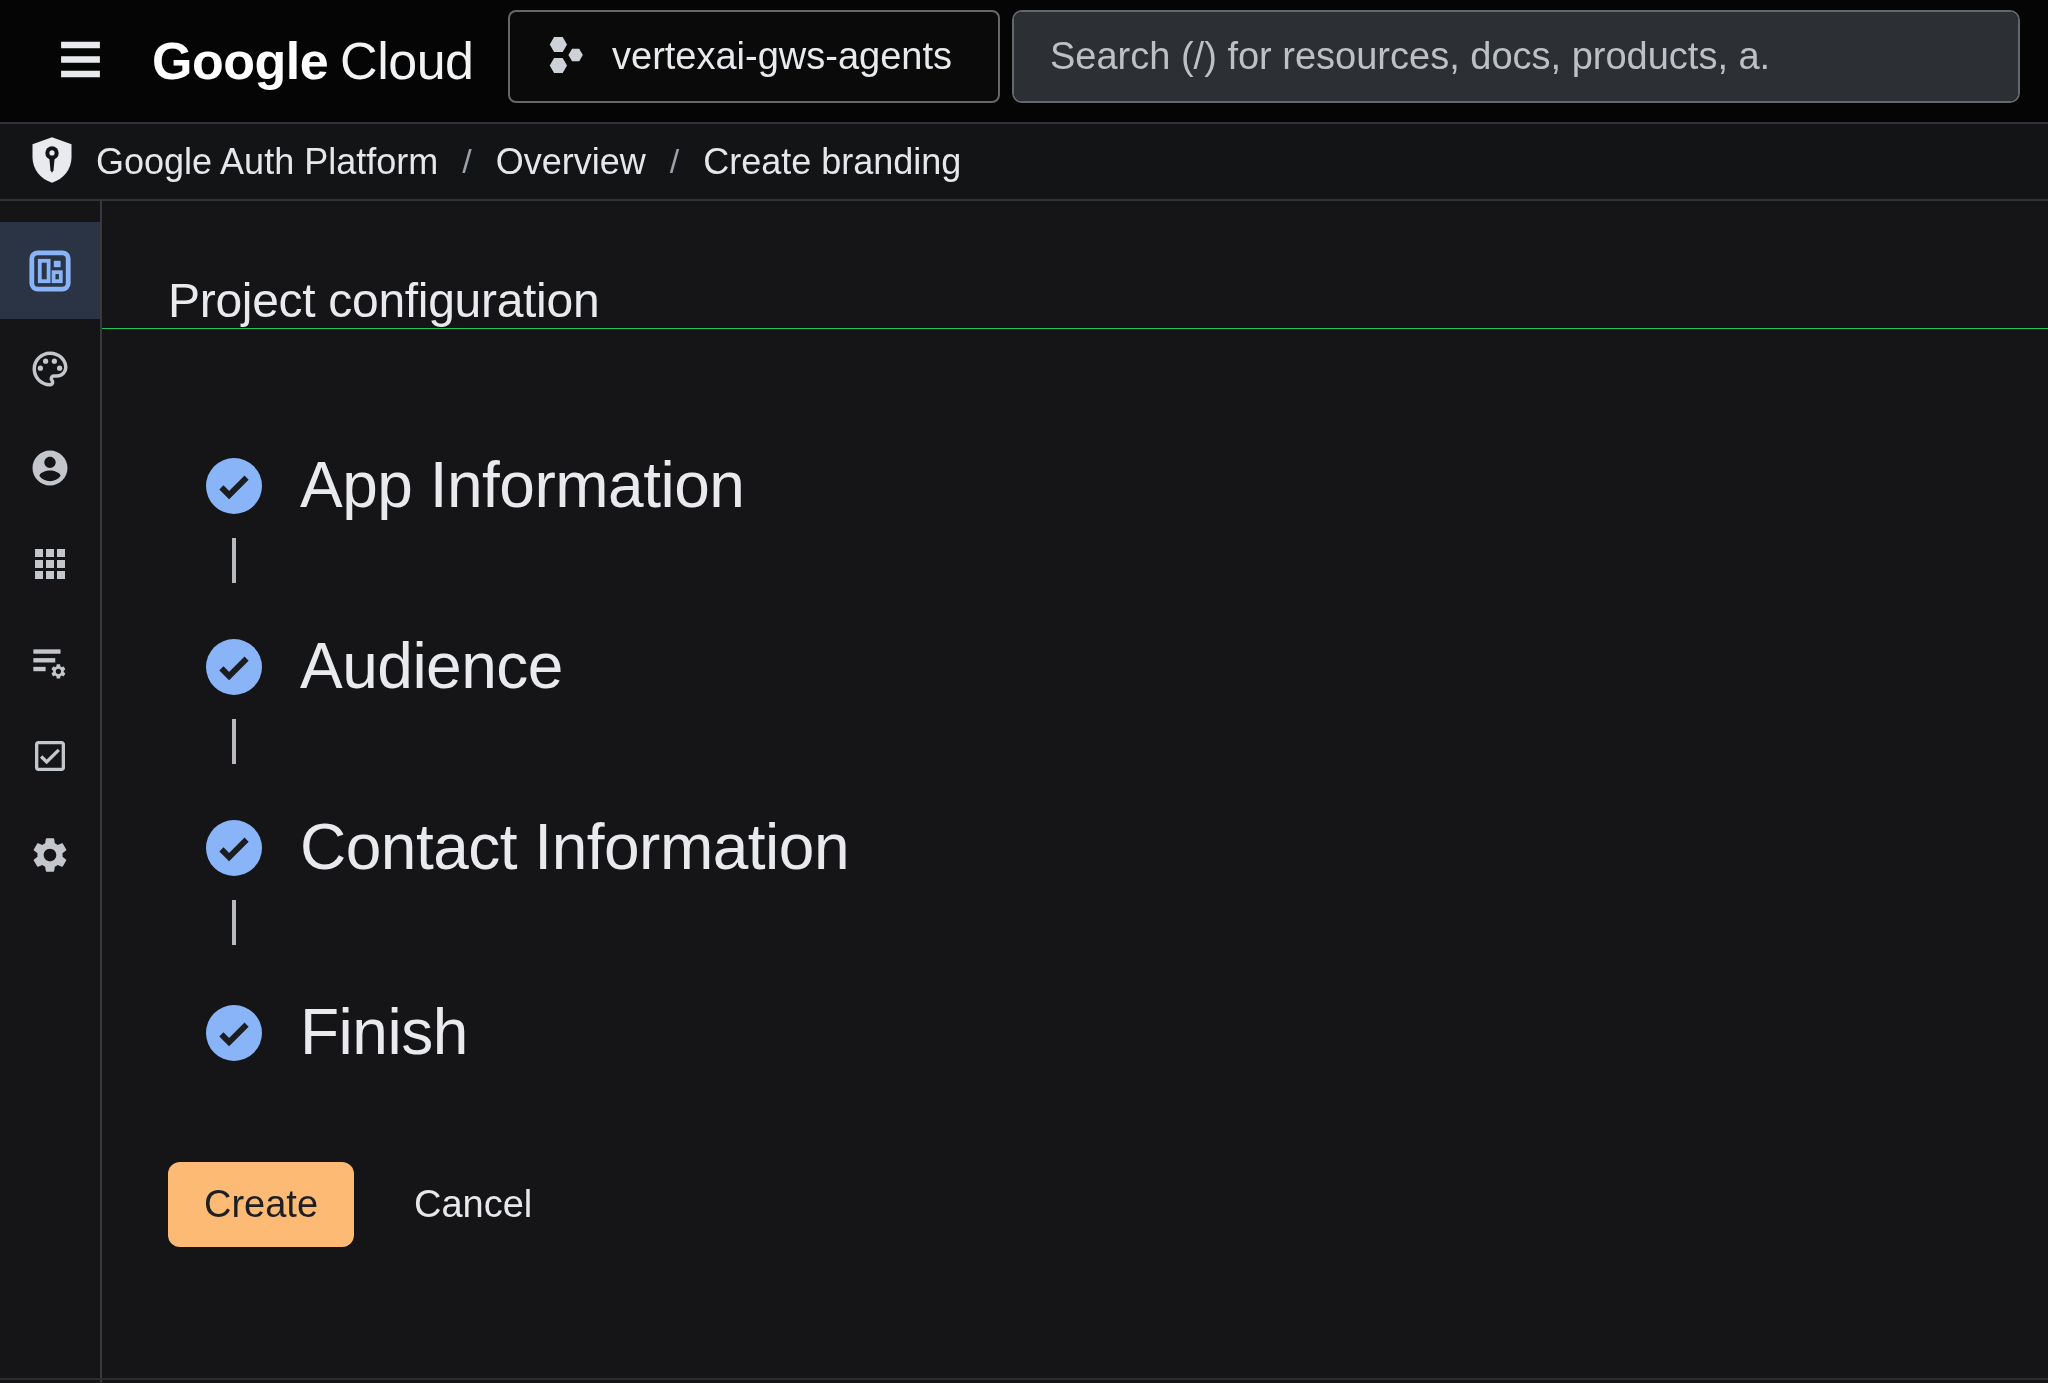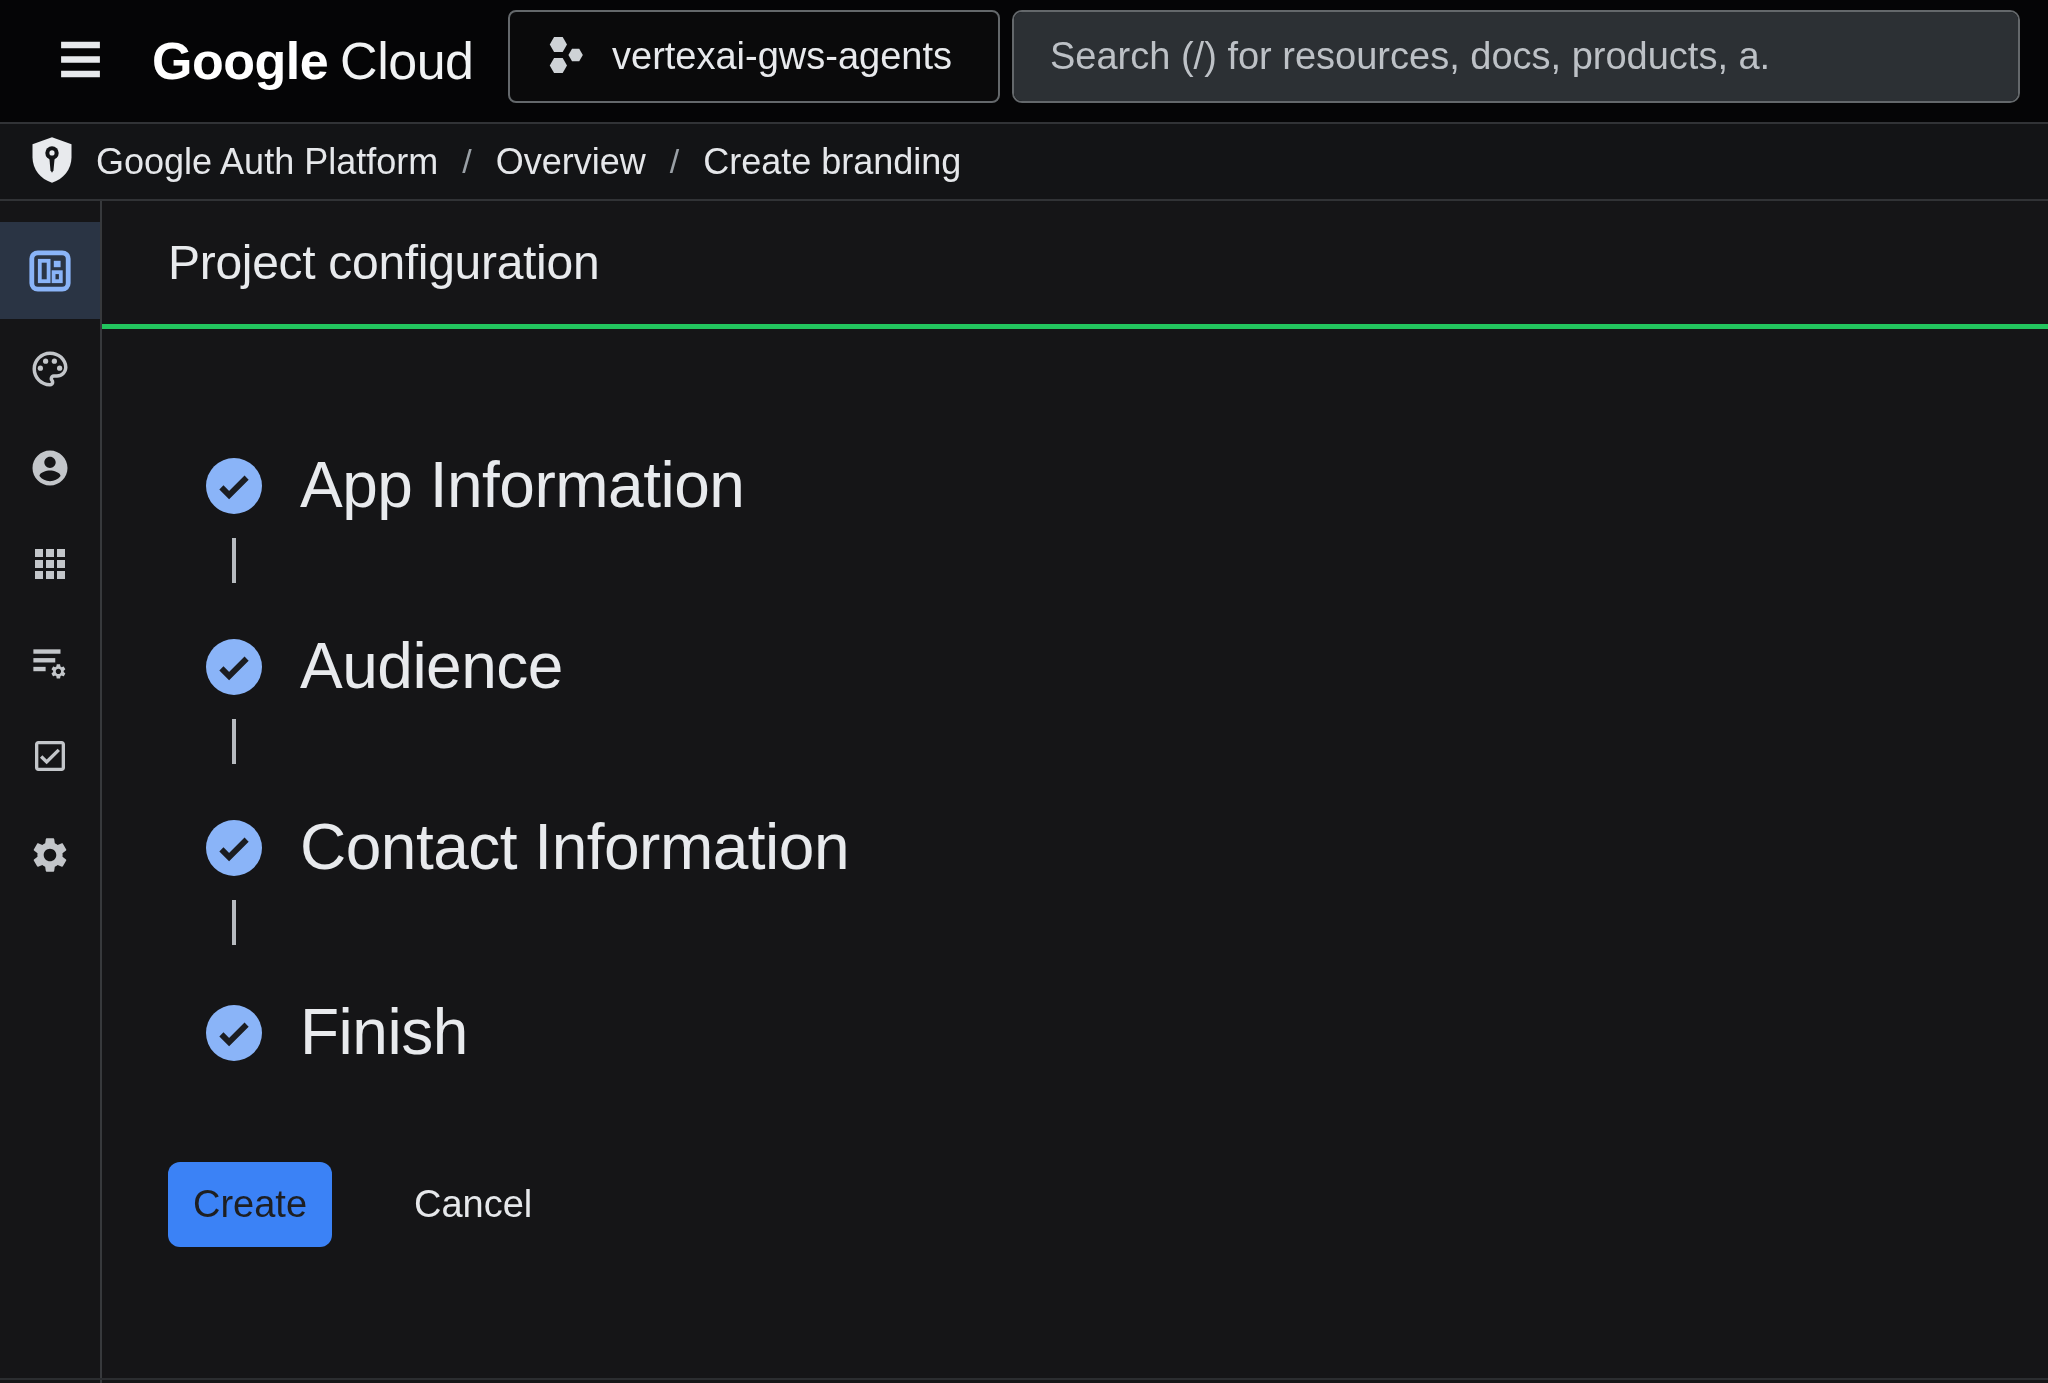--- a/index.html
+++ b/index.html
@@ -40,28 +40,28 @@
   .crumb-sep{color:#9aa0a6;font-size:34px;}
   
   .sidebar{position:absolute;left:0;top:201px;width:102px;height:1182px;box-sizing:border-box;
     background:#151517;border-right:2px solid #37393c;}
   .nav-item{position:absolute;left:0;width:100px;height:97px;display:flex;align-items:center;justify-content:center;
     color:#c3c6ca;cursor:pointer;}
   .nav-item.selected{background:#2a3444;color:#8ab4f8;}
   .nav-item svg{display:block;}
   
   .main{position:absolute;left:102px;top:201px;width:1946px;height:1182px;background:#151517;}
-  .page-header{height:128px;box-sizing:border-box;border-bottom:5px solid #22c55e;
-    display:flex;align-items:center;padding-left:66px;}
+  .page-header{height:128px;box-sizing:border-box;border-bottom:1px solid #22c55e;
+    display:flex;align-items:flex-end;padding-left:66px;}
   .page-title{color:#e8eaed;font-size:48px;letter-spacing:-0.3px;}
   .step-circle{position:absolute;left:104px;width:56px;height:56px;}
   .step-label{position:absolute;left:198px;color:#e8eaed;font-size:64px;letter-spacing:-0.5px;line-height:70px;white-space:nowrap;}
   .step-connector{position:absolute;left:130px;width:4px;height:45px;background:#b6babf;}
-  .create-btn{position:absolute;left:66px;top:961px;width:164px;height:85px;border:none;border-radius:12px;
-    background:#3b82f6;color:#1e1f22;font-family:inherit;font-size:38px;font-weight:500;cursor:pointer;}
+  .create-btn{position:absolute;left:66px;top:961px;width:186px;height:85px;border:none;border-radius:12px;
+    background:#fdba74;color:#1e1f22;font-family:inherit;font-size:38px;font-weight:500;cursor:pointer;}
   .cancel-btn{position:absolute;left:300px;top:961px;height:85px;padding:0 12px;border:none;background:transparent;
     display:flex;align-items:center;color:#e6e8eb;font-family:inherit;font-size:38px;font-weight:500;cursor:pointer;}
   .bottom-edge{position:absolute;left:0;top:1378px;width:2048px;height:2px;background:#2b2d30;}
 </style>
 </head>
 <body>
 
 <div class="screen">
 
   <div class="topbar">

